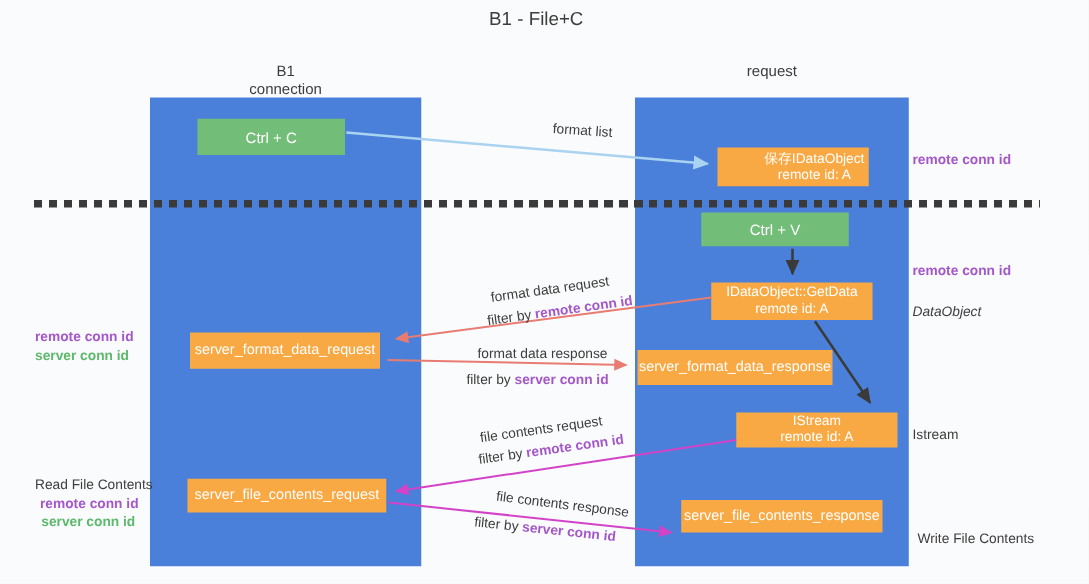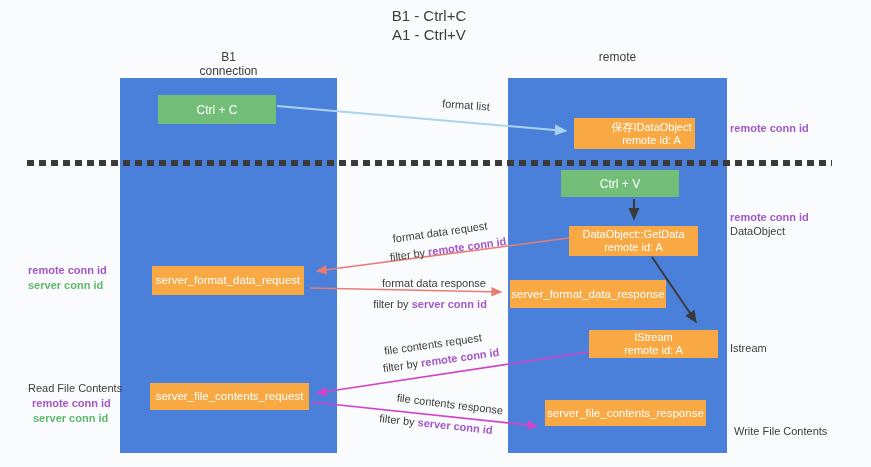--- a/index.html
+++ b/index.html
@@ -50,30 +50,29 @@
   .side{position:absolute;font-size:11px;white-space:nowrap;color:var(--text-dark);}
   .side.purple{color:var(--text-purple);font-weight:bold;}
   .side.green{color:var(--text-green);font-weight:bold;}
 </style>
 </head>
 <body>
 
 <div class="canvas">
 
   <div class="title">
-    <div>B1 - Ctrl+C</div>
-    <div>A1 - Ctrl+V</div>
+    <div>B1 - File+C</div>
   </div>
 
   <div class="lane-header" style="left:120px;top:50px;width:217px;">
     <div>B1</div>
     <div>connection</div>
   </div>
   <div class="lane-header" style="left:508px;top:50px;width:219px;">
-    <div>remote</div>
+    <div>request</div>
   </div>
 
   <div class="lane" style="left:120px;width:217px;"></div>
   <div class="lane" style="left:508px;width:219px;"></div>
 
   <div class="dashline"></div>
 
   <div class="box green" style="left:158px;top:95px;width:118px;height:29px;align-items:center;">
     <div>Ctrl + C</div>
   </div>
@@ -81,21 +80,21 @@
   <div class="box orange" style="left:574px;top:118px;width:121px;height:31px;padding-left:34px;">
     <div>保存IDataObject</div>
     <div>remote id: A</div>
   </div>
 
   <div class="box green" style="left:561px;top:170px;width:118px;height:27px;">
     <div>Ctrl + V</div>
   </div>
 
   <div class="box orange" style="left:569px;top:226px;width:129px;height:30px;">
-    <div>DataObject::GetData</div>
+    <div>IDataObject::GetData</div>
     <div>remote id: A</div>
   </div>
 
   <div class="box orange single" style="left:152px;top:266px;width:152px;height:29px;">
     <div>server_format_data_request</div>
   </div>
 
   <div class="box orange single" style="left:510px;top:280px;width:156px;height:28px;">
     <div>server_format_data_response</div>
   </div>
@@ -154,21 +153,21 @@
     <span>filter by </span><span class="key-purple">remote conn id</span>
   </div>
 
   <div class="alabel" style="left:450px;top:404px;transform:translate(-50%,-50%) rotate(7deg);">file contents response</div>
   <div class="alabel" style="left:436px;top:424px;transform:translate(-50%,-50%) rotate(6deg);">
     <span>filter by </span><span class="key-purple">server conn id</span>
   </div>
 
   <div class="side purple" style="left:730px;top:122px;">remote conn id</div>
   <div class="side purple" style="left:730px;top:211px;">remote conn id</div>
-  <div class="side" style="left:730px;top:225px;">DataObject</div>
+  <div class="side" style="left:730px;top:244px;font-style:italic;">DataObject</div>
   <div class="side" style="left:730px;top:342px;">Istream</div>
   <div class="side" style="left:734px;top:425px;">Write File Contents</div>
 
   <div class="side purple" style="left:28px;top:264px;">remote conn id</div>
   <div class="side green" style="left:28px;top:279px;">server conn id</div>
   <div class="side" style="left:28px;top:382px;">Read File Contents</div>
   <div class="side purple" style="left:32px;top:397px;">remote conn id</div>
   <div class="side green" style="left:33px;top:412px;">server conn id</div>
 
 </div>

